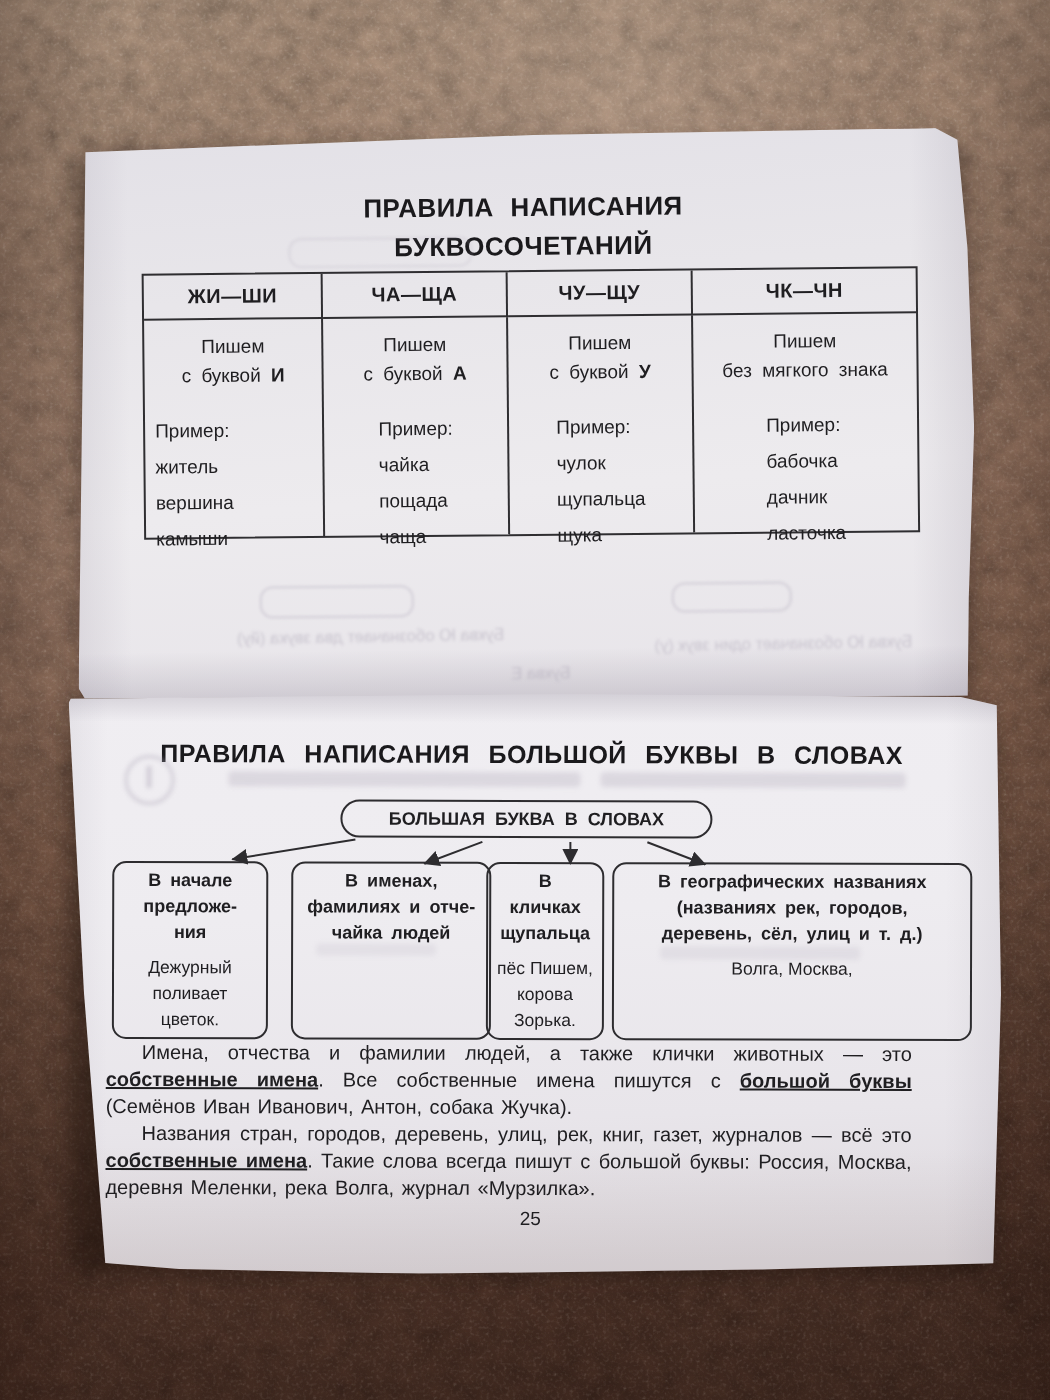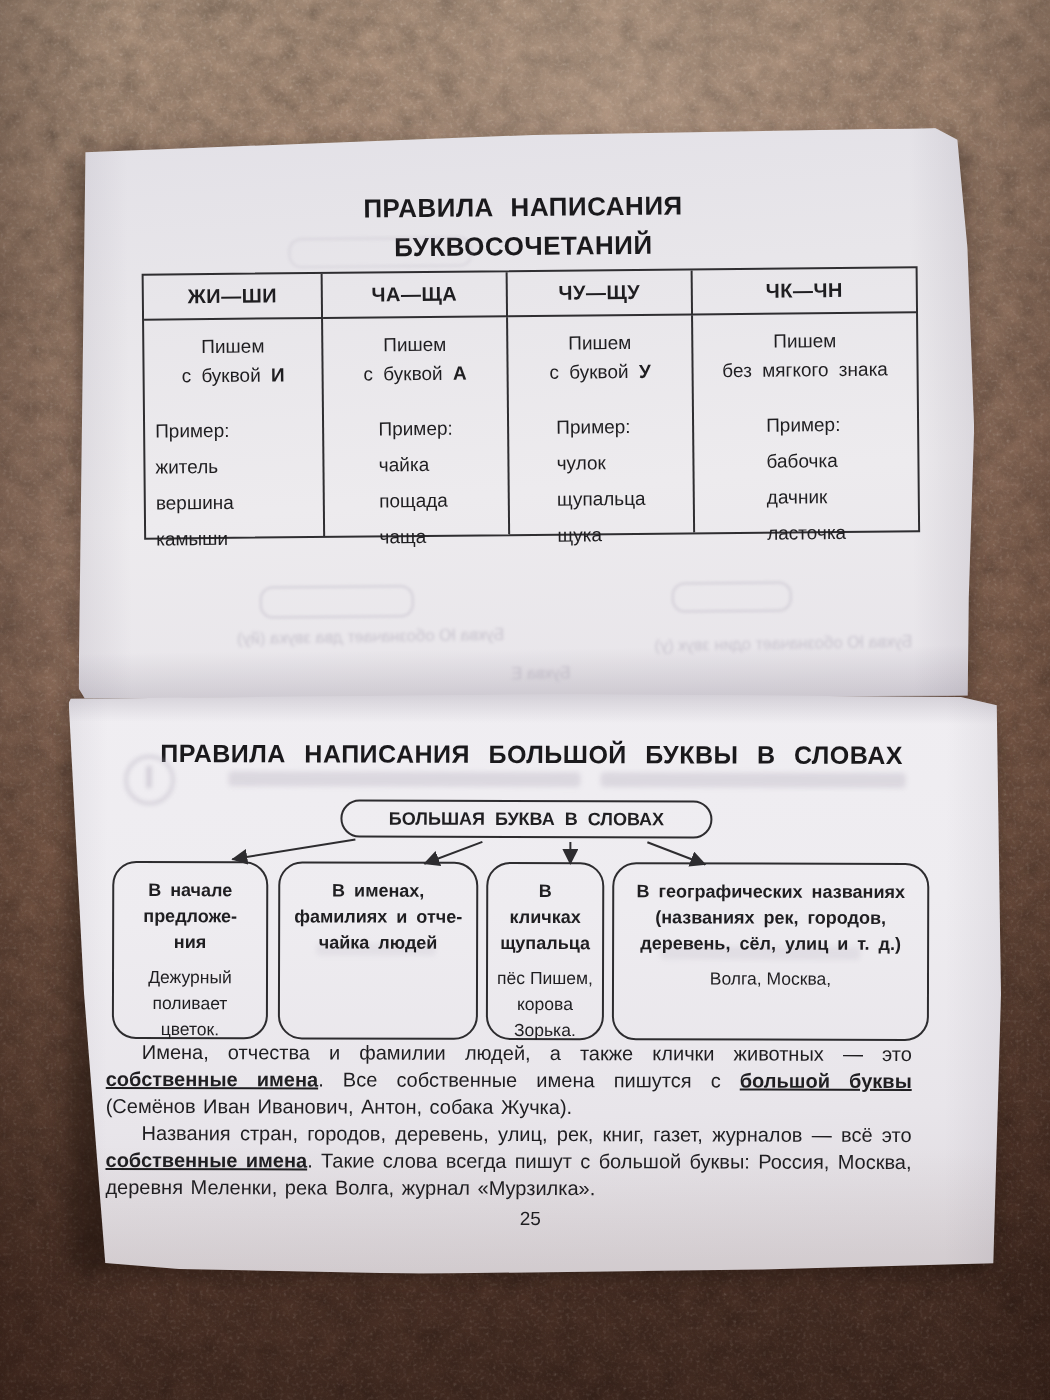--- a/index.html
+++ b/index.html
@@ -66,28 +66,28 @@
   .gc{position:absolute;border:3px solid #b5afbe;border-radius:50%;filter:blur(2px);opacity:.5;}
   .gc span{position:absolute;left:19px;top:8px;width:5px;height:22px;background:#b5afbe;}
 
   
   .bp-title{position:absolute;left:0;right:0;top:46px;text-align:center;font-weight:700;
     font-size:25px;letter-spacing:.5px;word-spacing:11px;color:#1a191c;}
   .pill{position:absolute;left:280px;top:106px;width:372px;height:38px;border:2px solid #2d2c2f;
     border-radius:20px;display:flex;align-items:center;justify-content:center;
     font-weight:700;font-size:18px;word-spacing:5px;background:transparent;box-sizing:border-box;}
   .arrows{position:absolute;left:0;top:0;width:942px;height:580px;pointer-events:none;}
-  .dbox{position:absolute;top:168px;height:178px;border:2px solid #2d2c2f;border-radius:24px;
-    text-align:center;padding-top:14px;box-sizing:border-box;}
+  .dbox{position:absolute;top:168px;height:178px;border:2px solid #2d2c2f;border-radius:14px;
+    text-align:center;padding-top:4px;box-sizing:border-box;}
   .dbox-title{font-weight:700;font-size:18px;line-height:26px;word-spacing:4px;}
   .dbox-ex{font-size:17.5px;line-height:26px;margin-top:9px;}
   #dbox-0{left:52px;width:156px;}
-  #dbox-1{left:218px;width:200px;}
+  #dbox-1{left:231px;width:200px;}
   #dbox-2{left:426px;width:118px;}
-  #dbox-3{left:552px;width:317px;}
+  #dbox-3{left:552px;width:360px;}
   .body-text{position:absolute;left:46px;top:346px;width:806px;font-size:20px;line-height:27px;
     text-align:justify;word-spacing:2px;}
   .body-text p{margin:0;text-indent:36px;}
   .body-text b{font-weight:700;text-decoration:underline;}
   .page-num{position:absolute;left:0;right:0;top:514px;text-align:center;font-size:19px;}
 </style>
 </head>
 <body>
 
 <div id="stage">

